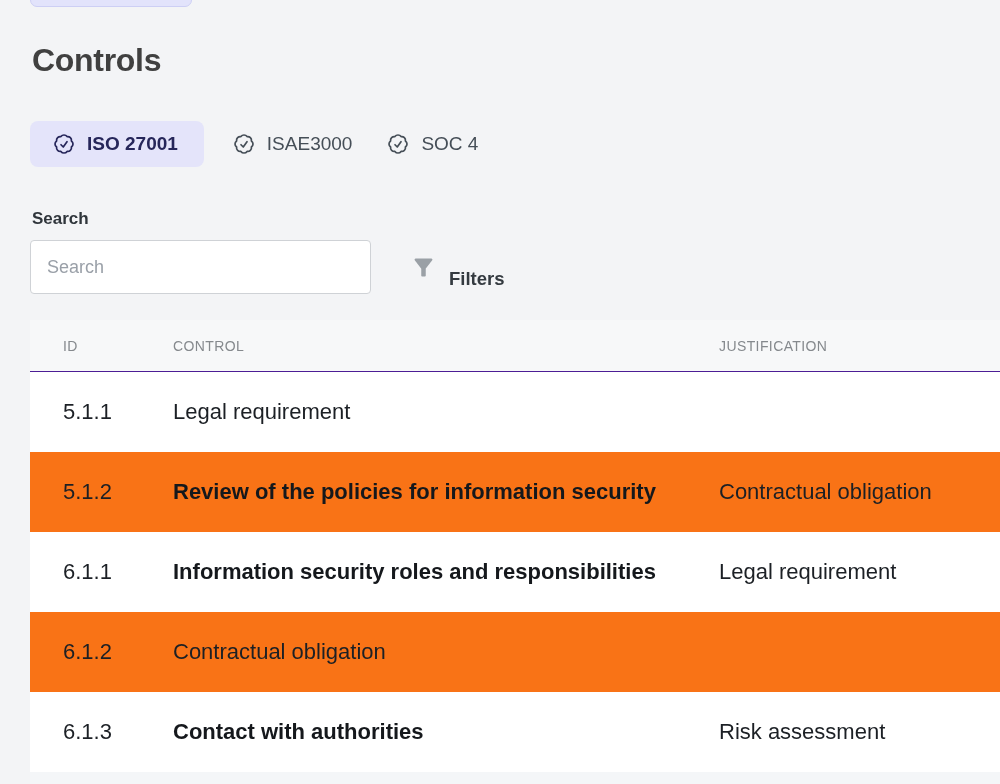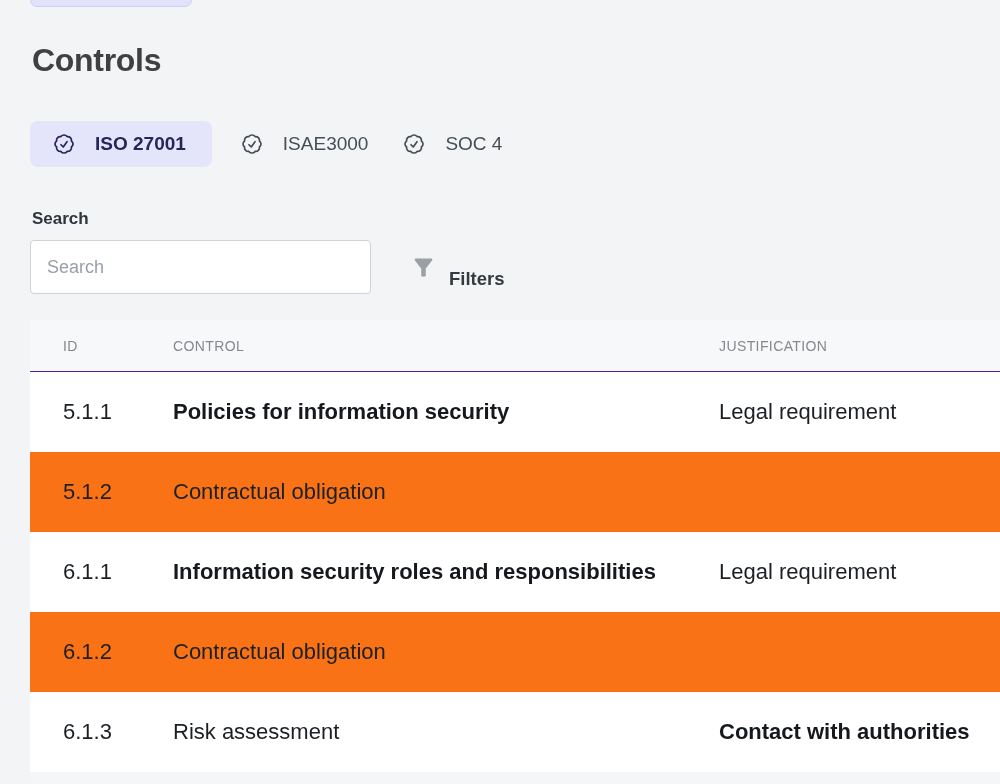--- a/index.html
+++ b/index.html
@@ -36,21 +36,21 @@
     position: absolute;
     left: 30px; top: 121px;
     display: flex;
     align-items: stretch;
     gap: 22px;
     height: 46px;
   }
   .tab {
     display: flex;
     align-items: center;
-    gap: 19px;
+    gap: 11px;
     padding: 0 6px;
     font-size: 19px;
     font-weight: 500;
     color: #454e57;
     border-radius: 8px;
     cursor: pointer;
     white-space: nowrap;
   }
   .tab.selected {
     background: #e4e4fa;
@@ -183,40 +183,40 @@
 
 <div class="table">
   <div class="t-grid t-header">
     <div class="th cell-id">ID</div>
     <div class="th">CONTROL</div>
     <div class="th">JUSTIFICATION</div>
   </div>
 
   <div class="t-grid t-row">
     <div class="td cell-id">5.1.1</div>
-    <div class="td control">Policies for information security</div>
     <div class="td">Legal requirement</div>
   </div>
 
   <div class="t-grid t-row striped">
     <div class="td cell-id">5.1.2</div>
+    <div class="td control">Review of the policies for information security</div>
     <div class="td">Contractual obligation</div>
   </div>
 
   <div class="t-grid t-row">
     <div class="td cell-id">6.1.1</div>
     <div class="td control">Information security roles and responsibilities</div>
     <div class="td">Legal requirement</div>
   </div>
 
   <div class="t-grid t-row striped">
     <div class="td cell-id">6.1.2</div>
     <div class="td">Contractual obligation</div>
   </div>
 
   <div class="t-grid t-row">
     <div class="td cell-id">6.1.3</div>
+    <div class="td control">Contact with authorities</div>
     <div class="td">Risk assessment</div>
-    <div class="td control">Contact with authorities</div>
   </div>
 
   <div class="row-partial"></div>
 </div>
 
 </body></html>

